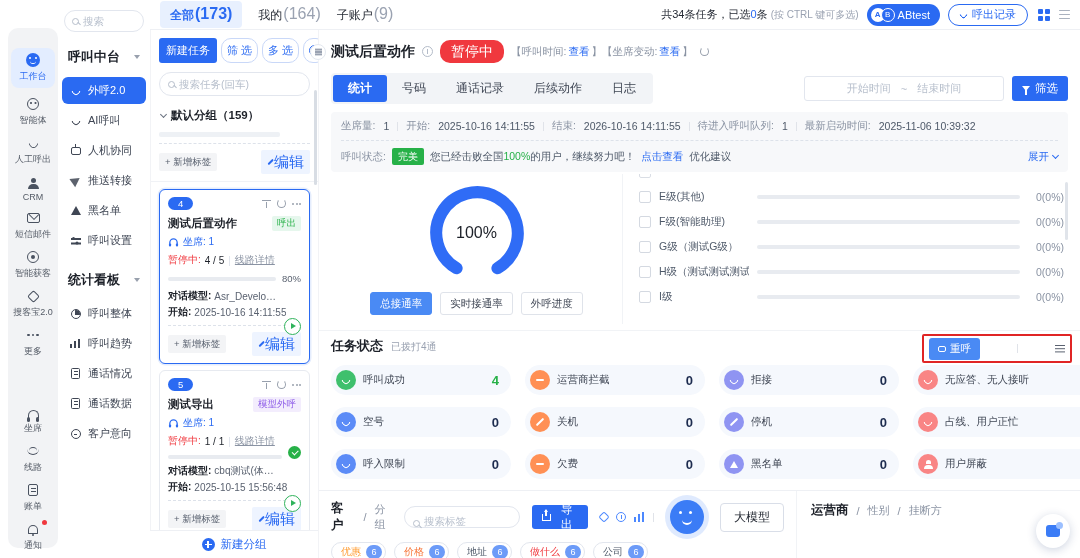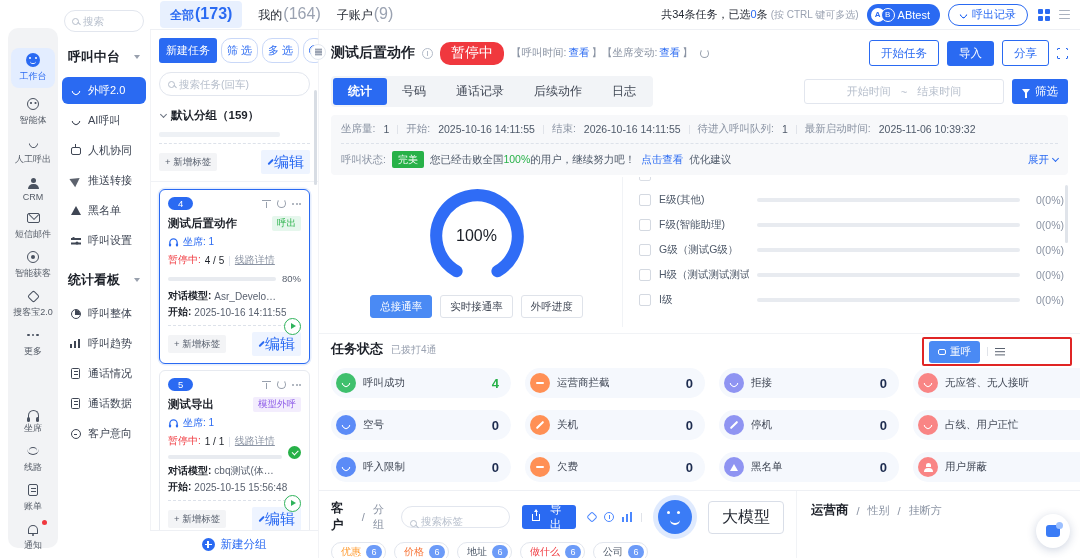--- a/index.html
+++ b/index.html
@@ -185,21 +185,21 @@
   .cb{width:12px;height:12px;border:1px solid #d4d9e1;border-radius:2px;background:#fff;flex:none}
   .g-label{width:90px;font-size:10.5px;color:#4e5969;white-space:nowrap;overflow:hidden;flex:none}
   .g-track{flex:1;height:4px;background:#e8ebf0;border-radius:2px}
   .g-val{width:36px;text-align:right;font-size:10.5px;color:#8a93a3;flex:none}
   .g-scroll{position:absolute;right:0;top:8px;width:3.5px;height:58px;background:#e0e4ea;border-radius:2px}
 
   .m-taskstate{border-top:1px solid #f1f3f6;margin-top:6px;padding:6px 12px 0;position:relative}
   .ts-head{display:flex;align-items:baseline;gap:8px;height:24px}
   .ts-title{font-size:13px;font-weight:bold;color:#1d2129}
   .ts-sub{font-size:10px;color:#9aa2b1}
-  .red-box{position:absolute;right:8px;top:3px;width:150px;height:29px;border:2px solid #e02525;border-radius:2px;background:#fff;display:flex;align-items:center;justify-content:flex-start;gap:7px;padding:0 5px}
+  .red-box{position:absolute;right:8px;top:3px;width:150px;height:29px;border:2px solid #e02525;border-radius:2px;background:#fff;display:flex;align-items:center;justify-content:space-between;gap:7px;padding:0 5px}
   .btn-recall{background:#4a8af4;color:#fff;border:none;border-radius:3px;font-size:10.5px;padding:4px 9px;display:flex;align-items:center;gap:4px}
   .bubble{width:8px;height:6px;border:1.3px solid #fff;border-radius:2px}
   .hamb{width:10px;height:1.6px;background:#5a6270;box-shadow:0 3.2px 0 #5a6270,0 6.4px 0 #5a6270;margin-top:-6px}
   .cards-grid{display:grid;grid-template-columns:180px 180px 180px 200px;column-gap:14px;row-gap:12px;padding:4px 0 8px}
   .scard{background:#f5f8fd;border-radius:16px;height:30px;display:flex;align-items:center;gap:7px;padding:0 12px 0 5px}
   .sc-ic{width:20px;height:20px;border-radius:50%;display:flex;align-items:center;justify-content:center;flex:none}
   .ic-green{background:#3fc06d}.ic-orange{background:#ff9055}.ic-purple{background:#8f94f2}.ic-red{background:#f98585}.ic-blue{background:#5b8bf7}
   .w-phone{width:8px;height:8px;border:1.6px solid #fff;border-radius:50%;border-top-color:transparent;border-left-color:transparent;transform:rotate(45deg)}
   .w-bar{width:8px;height:2px;background:#fff;border-radius:1px}
   .w-slash{width:10px;height:2px;background:#fff;border-radius:1px;transform:rotate(-45deg)}
@@ -222,21 +222,21 @@
   .i-export::before{content:"";position:absolute;left:2.3px;top:-4px;width:1.6px;height:6px;background:#fff}
   .i-export::after{content:"";position:absolute;left:.8px;top:-5px;border-left:2.4px solid transparent;border-right:2.4px solid transparent;border-bottom:3px solid #fff}
   .mini-ics{display:flex;align-items:center;gap:8px;margin-left:4px;color:#4c88ff}
   .i-tagd{width:8px;height:8px;border:1.5px solid #4c88ff;border-radius:2px;transform:rotate(45deg)}
   .i-clock2{width:10px;height:10px;border:1.5px solid #4c88ff;border-radius:50%;position:relative}
   .i-clock2::after{content:"";position:absolute;left:4px;top:2px;width:1.4px;height:3.5px;background:#4c88ff}
   .i-chart2{width:11px;height:10px;background:linear-gradient(#4c88ff,#4c88ff) 0 100%/2px 5px no-repeat,linear-gradient(#4c88ff,#4c88ff) 4px 100%/2px 8px no-repeat,linear-gradient(#4c88ff,#4c88ff) 8px 100%/2px 10px no-repeat}
   .assistant{width:34px;height:34px;border-radius:50%;background:#3b7cf6;box-shadow:0 0 0 5px rgba(59,124,246,.16);position:relative;margin:0 8px;flex:none}
   .assistant::before{content:"";position:absolute;top:11px;left:9px;width:3px;height:3px;border-radius:50%;background:#fff;box-shadow:10px 0 0 #fff}
   .assistant::after{content:"";position:absolute;top:18px;left:12px;width:10px;height:5px;border-bottom:2px solid #fff;border-radius:0 0 8px 8px}
-  .btn-bigmodel{border:1px solid #d9dee8;background:#fff;border-radius:4px;padding:5px 13px;font-size:16px;color:#262b35;white-space:nowrap}
+  .btn-bigmodel{border:1px solid #d9dee8;background:#fff;border-radius:4px;padding:5px 13px;font-size:12px;color:#262b35;white-space:nowrap}
   .mb-tags{display:flex;gap:8px;margin-top:8px}
   .tagchip{border:1px solid #e2e6ee;border-radius:11px;height:20px;display:flex;align-items:center;gap:5px;padding:0 3px 0 9px;font-size:10px;background:#fff;white-space:nowrap}
   .tagchip .cnt{background:#6c9bf8;color:#fff;border-radius:8px;min-width:16px;height:14px;font-size:9px;display:flex;align-items:center;justify-content:center;padding:0 4px}
   .tc-orange{color:#ff9a2e}.tc-red2{color:#f77234}.tc-dark{color:#4e5969}.tc-red{color:#f0383e}
 
   .float-btn{position:absolute;right:10px;bottom:10px;width:34px;height:34px;border-radius:50%;background:#fff;box-shadow:0 2px 10px rgba(30,60,120,.22);display:flex;align-items:center;justify-content:center;z-index:8}
   .float-ic{width:14px;height:12px;background:#3b7cf6;border-radius:3px;position:relative}
   .float-ic::after{content:"";position:absolute;right:-3px;top:-3px;width:7px;height:7px;border-radius:50%;background:#9cc0ff}
 </style>
 </head>
@@ -609,26 +609,20 @@
     <span class="i-info"></span>
     <span class="pill-red">暂停中</span>
     <span class="meta">
       <span>【呼叫时间:</span>
       <a>查看</a>
       <span>】【坐席变动:</span>
       <a>查看</a>
       <span>】</span>
     </span>
     <span class="refr" style="border-color:#98a0ad;border-top-color:transparent"></span>
-    <span class="m-actions">
-      <button class="btn-o">开始任务</button>
-      <button class="btn-f">导入</button>
-      <button class="btn-o">分享</button>
-      <span class="fs-icon"></span>
-    </span>
   </div>
 
   <div class="m-tabsrow">
     <div class="seg">
       <span class="seg-item active">统计</span>
       <span class="seg-item">号码</span>
       <span class="seg-item">通话记录</span>
       <span class="seg-item">后续动作</span>
       <span class="seg-item">日志</span>
     </div>

